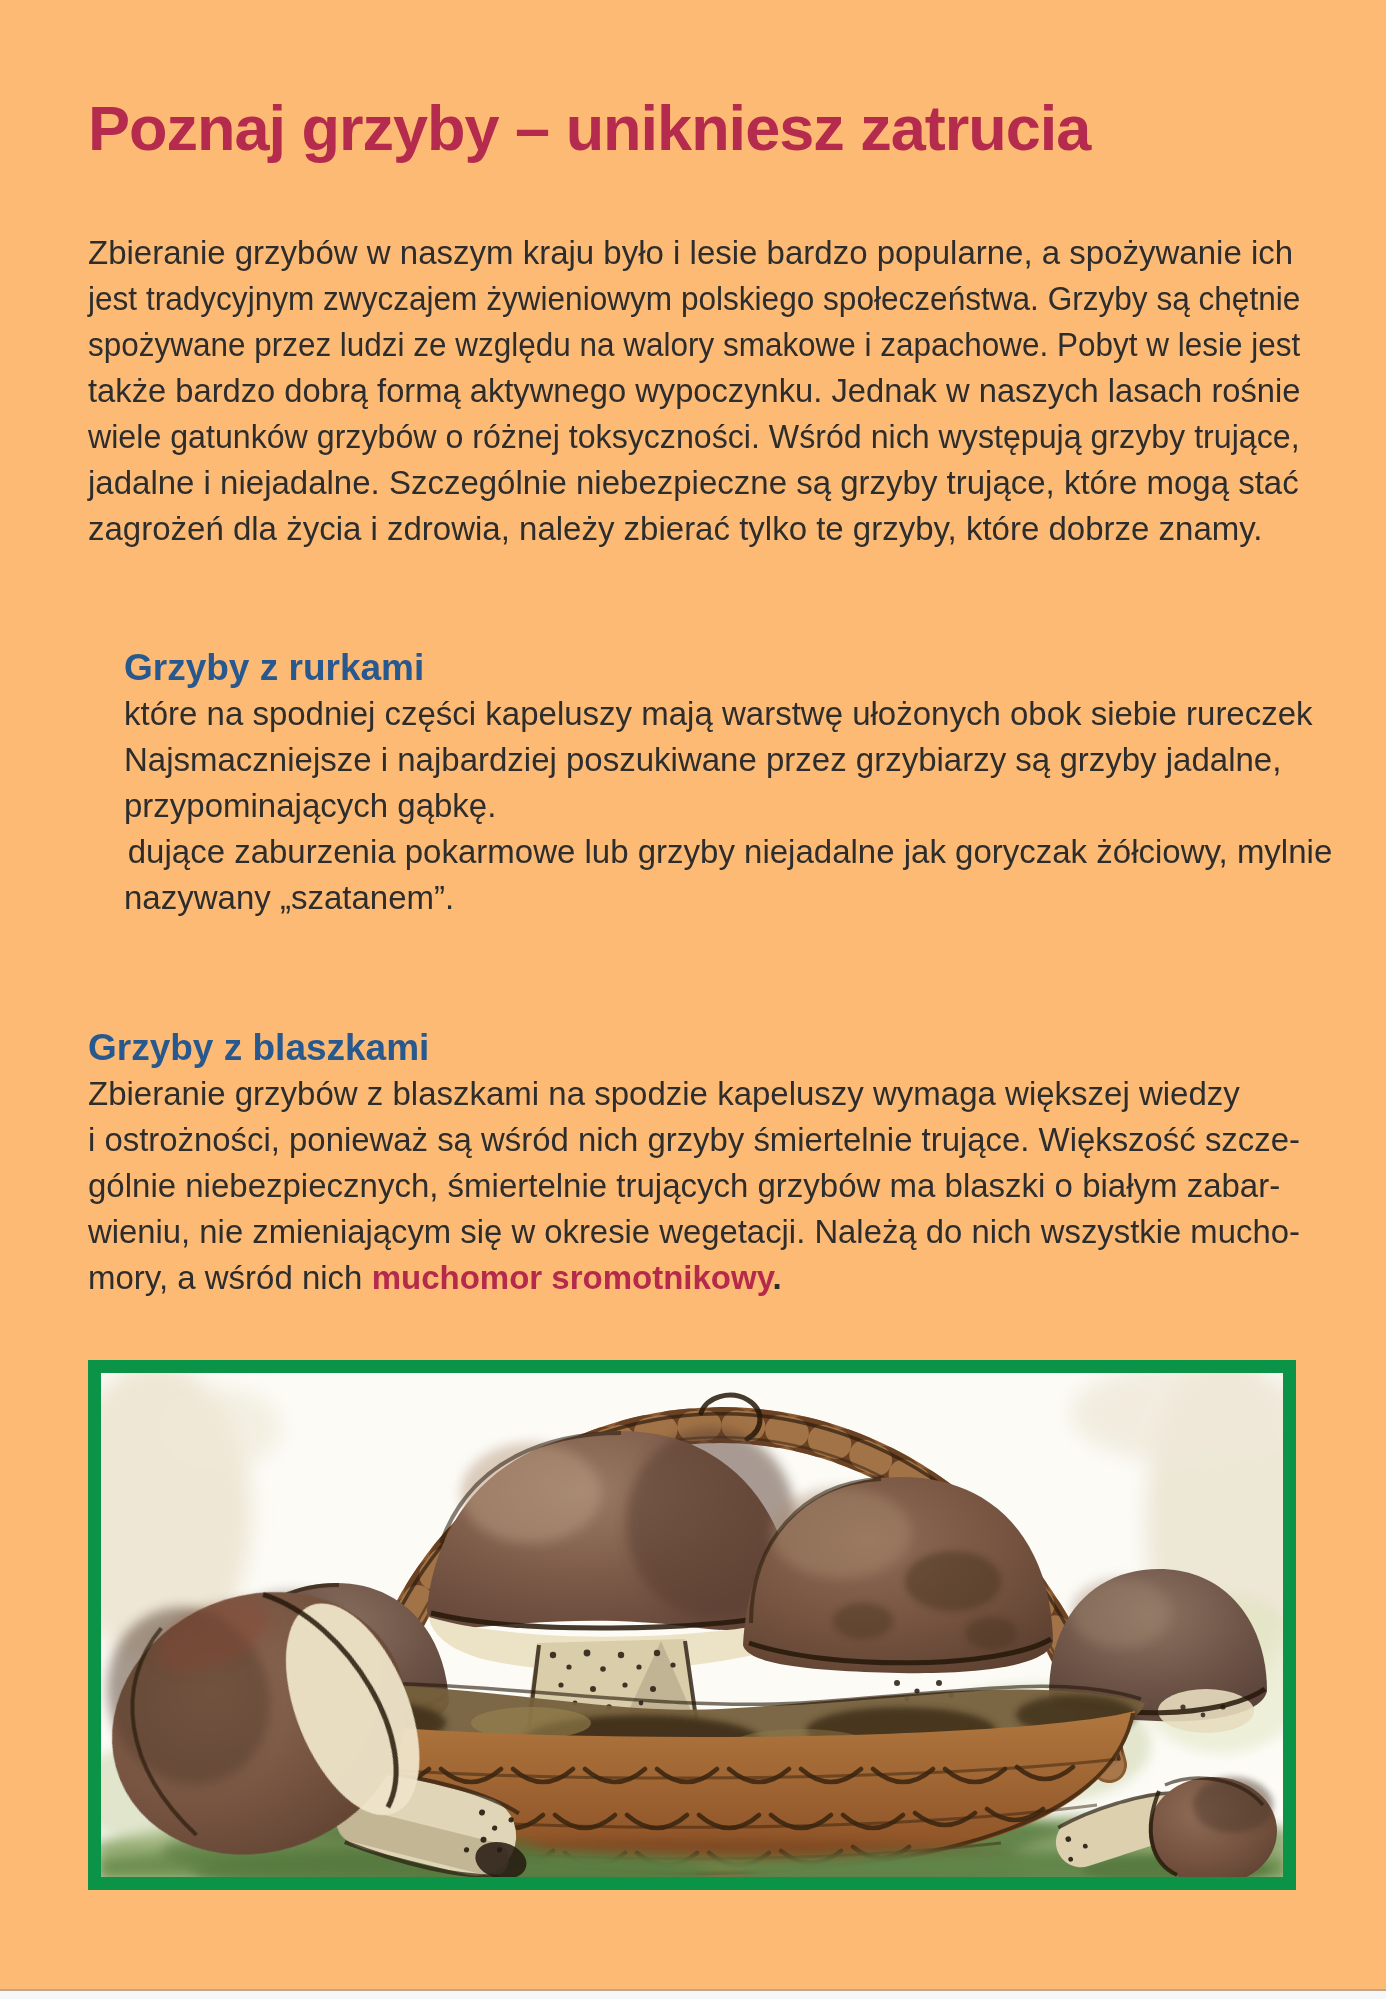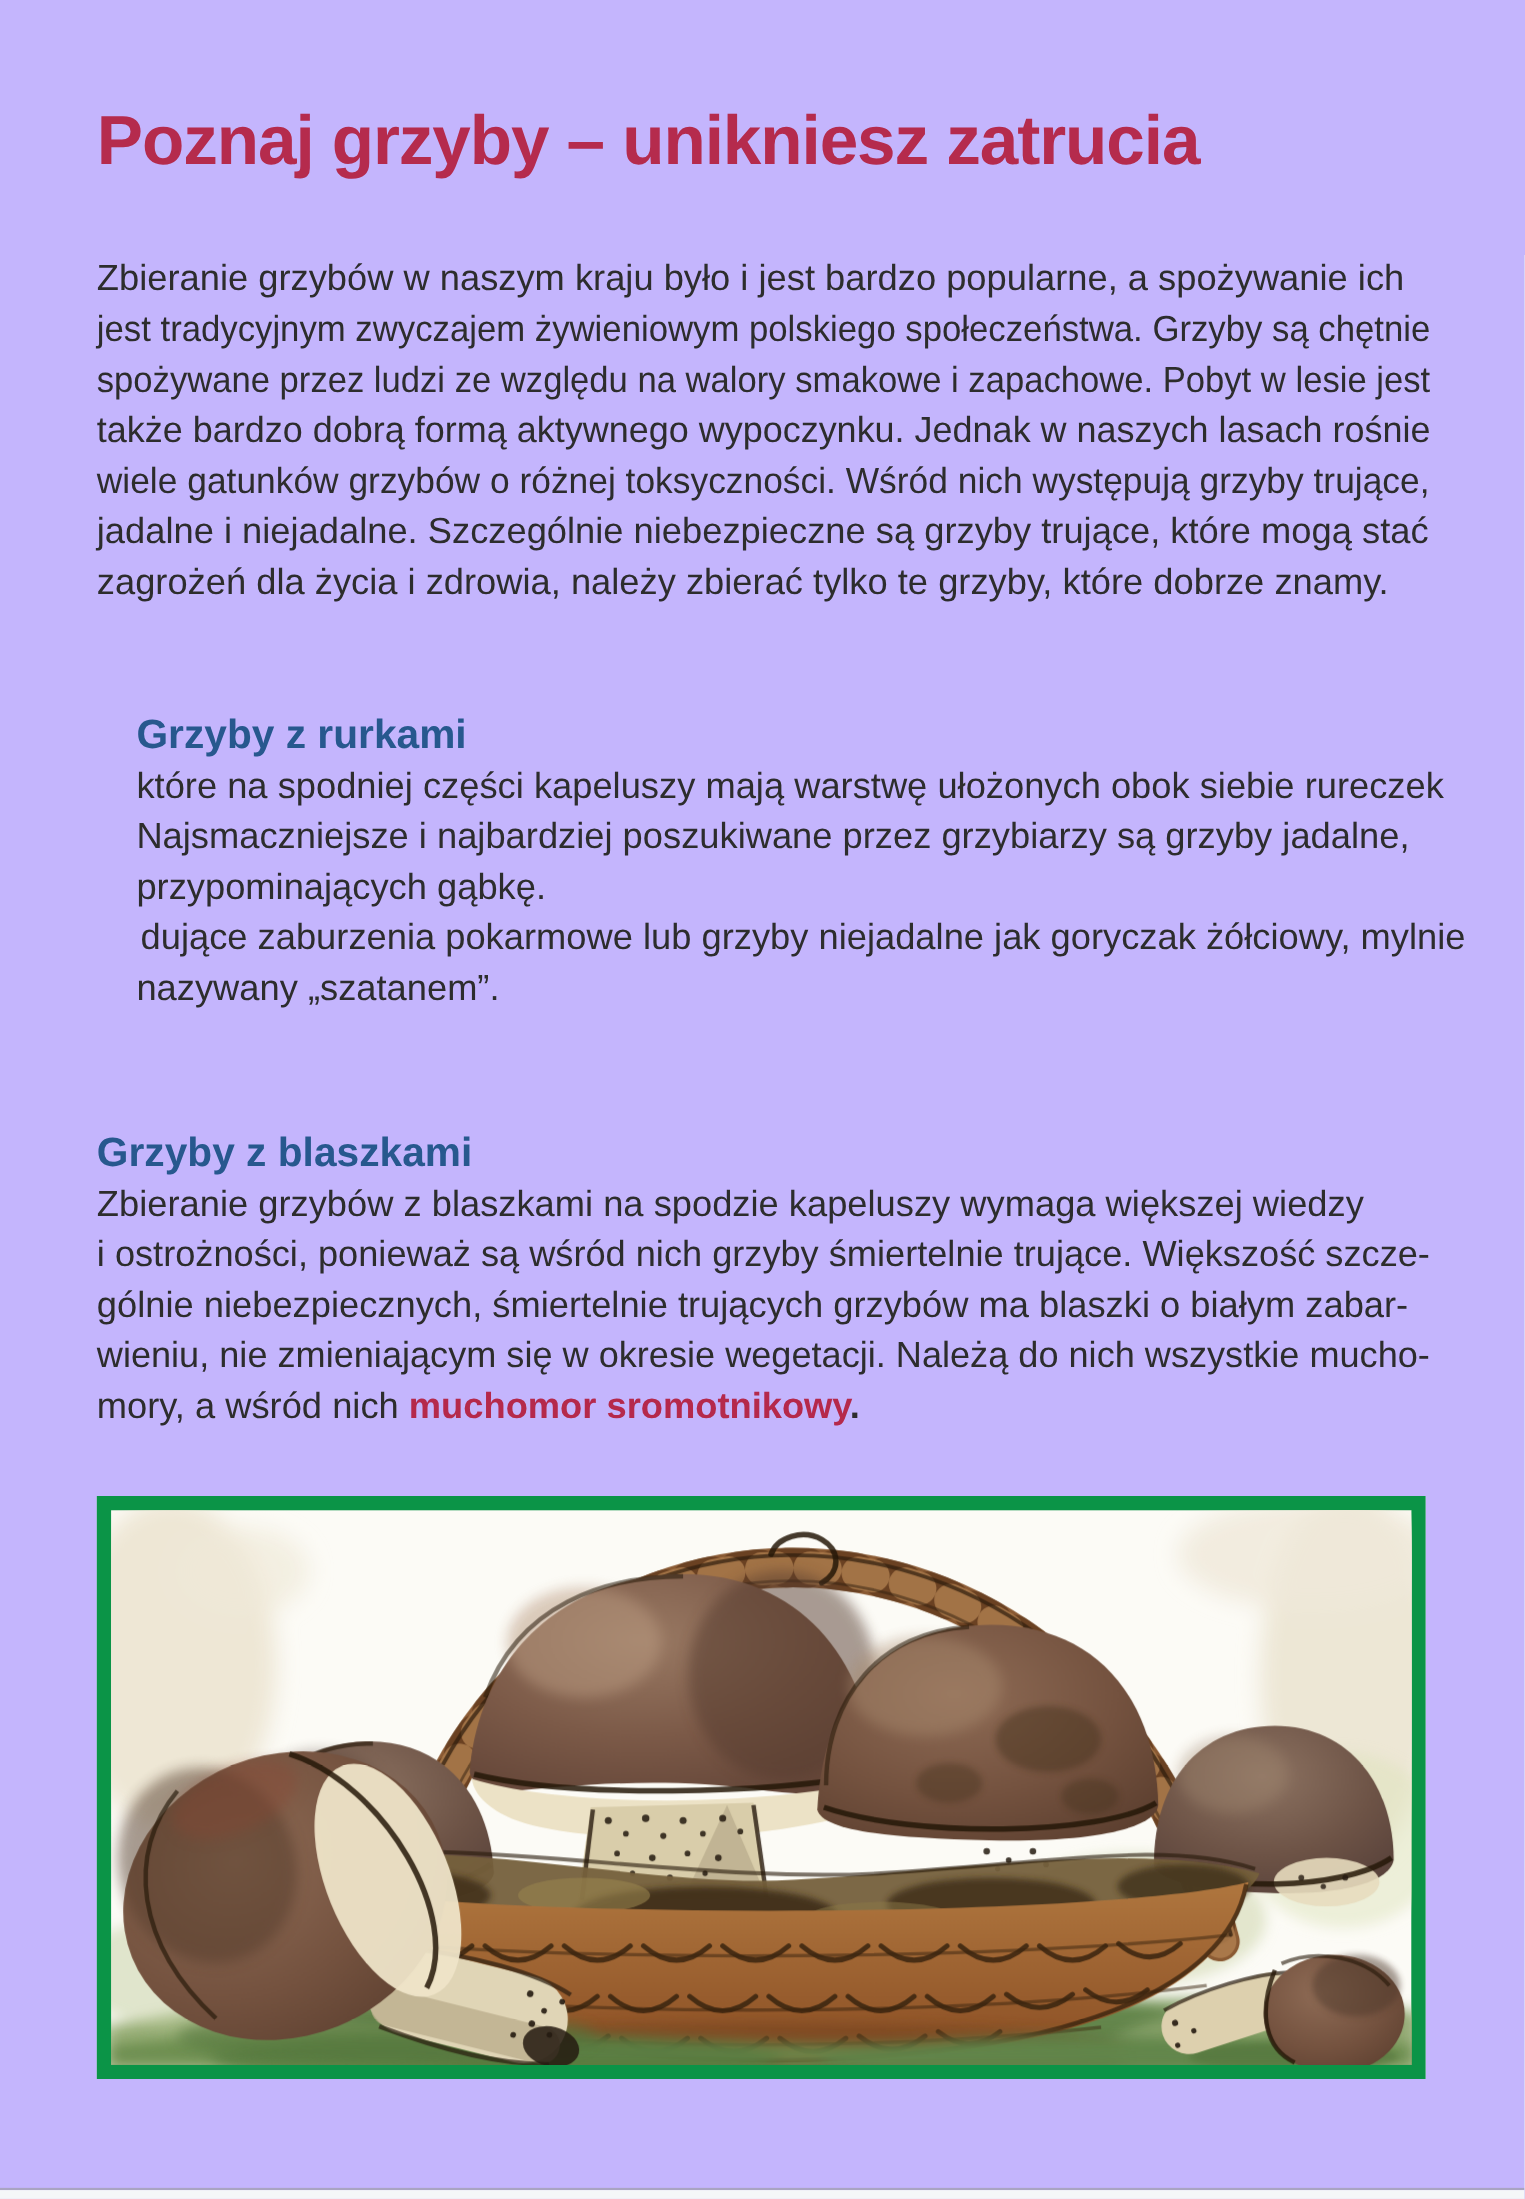--- a/index.html
+++ b/index.html
@@ -1,19 +1,19 @@
 <!DOCTYPE html>
 <html><head>
 <meta charset="utf-8">
 <style>
   html,body{margin:0;padding:0;background:#edf1f4;}
   .page{
     position:relative;
     width:1386px;height:1999px;
-    background:#c4b5fd;
+    background:#fdba74;
     font-family:"Liberation Sans","DejaVu Sans",sans-serif;
     overflow:hidden;
   }
   .title{
     position:absolute;left:88px;top:96px;width:1212px;
     margin:0;
     font-size:63px;font-weight:bold;line-height:64px;
     color:#b52b4d;
     white-space:nowrap;
     letter-spacing:-1px;
@@ -52,21 +52,21 @@
   }
 </style>
 </head>
 <body>
 
 <div class="page">
 
   <h1 class="title">Poznaj grzyby – unikniesz zatrucia</h1>
 
   <div class="textblock intro">
-      <div class="tline" style="word-spacing: 0px;">Zbieranie grzybów w naszym kraju było i jest bardzo popularne, a spożywanie ich</div>
+      <div class="tline" style="word-spacing: 0px;">Zbieranie grzybów w naszym kraju było i lesie bardzo popularne, a spożywanie ich</div>
       <div class="tline" style="transform-origin: left center; transform: scaleX(0.9566);">jest tradycyjnym zwyczajem żywieniowym polskiego społeczeństwa. Grzyby są chętnie</div>
       <div class="tline" style="transform-origin: left center; transform: scaleX(0.9536);">spożywane przez ludzi ze względu na walory smakowe i zapachowe. Pobyt w lesie jest</div>
       <div class="tline" style="transform-origin: left center; transform: scaleX(0.991);">także bardzo dobrą formą aktywnego wypoczynku. Jednak w naszych lasach rośnie</div>
       <div class="tline" style="transform-origin: left center; transform: scaleX(0.9743);">wiele gatunków grzybów o różnej toksyczności. Wśród nich występują grzyby trujące,</div>
       <div class="tline" style="word-spacing: 0px;">jadalne i niejadalne. Szczególnie niebezpieczne są grzyby trujące, które mogą stać</div>
       <div class="tline last">zagrożeń dla życia i zdrowia, należy zbierać tylko te grzyby, które dobrze znamy.</div>
     </div>
 
   <div class="textblock sec1">
     <h2 class="sec-heading">Grzyby z rurkami</h2>

